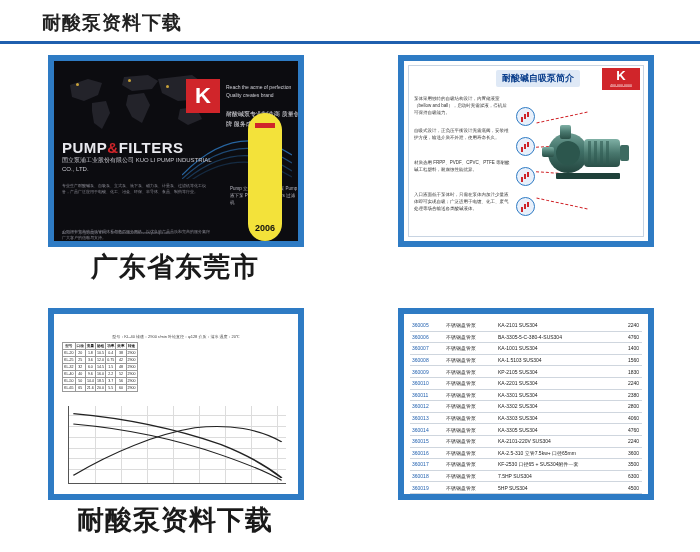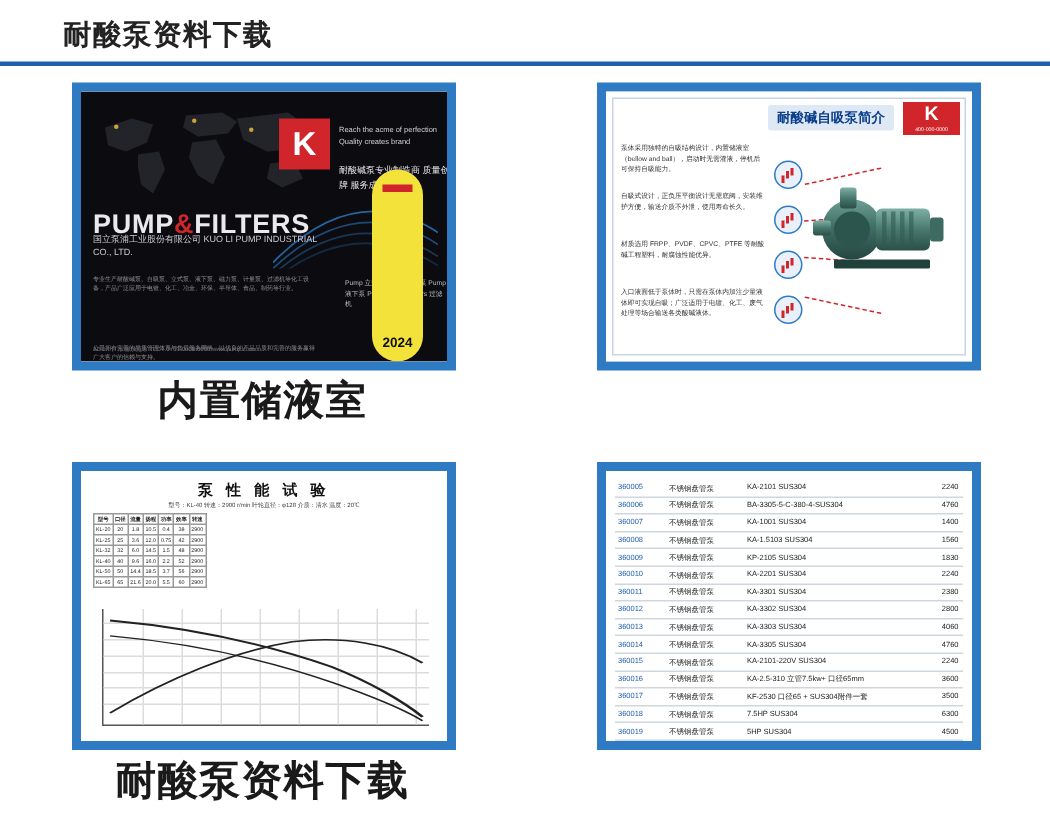--- a/index.html
+++ b/index.html
@@ -98,21 +98,21 @@
   }
   .t1 .dot {
     position: absolute;
     width: 3px; height: 3px;
     background: #c9a23a;
     border-radius: 50%;
   }
   .t1 .brand {
     position: absolute;
     left: 8px; top: 78px;
-    font-size: 18px;
+    font-size: 15px;
     font-weight: bold;
     color: #e9e9ee;
     letter-spacing: .5px;
   }
   .t1 .brand .red { color: #d0252a; }
   .t1 .cn-title {
     position: absolute;
     left: 8px; top: 95px;
     font-size: 6px;
     color: #c8c8cf;
@@ -207,21 +207,21 @@
   
   .t2 { background: #ffffff; position: relative; }
   .t2 .ppt-border {
     position: absolute;
     left: 4px; top: 4px;
     right: 4px; bottom: 4px;
     border: 1px solid #c8d4e2;
   }
   .t2 .ppt-title {
     position: absolute;
-    right: 52px; top: 9px;
+    right: 68px; top: 9px;
     font-size: 9px;
     font-weight: bold;
     color: #0b3f8c;
     background: #dfe9f6;
     padding: 2px 6px;
     border-radius: 2px;
   }
   .t2 .ppt-logo {
     position: absolute;
     right: 8px; top: 7px;
@@ -426,27 +426,27 @@
           <div class="blurb">专业生产耐酸碱泵、自吸泵、立式泵、液下泵、磁力泵、计量泵、过滤机等化工设备，产品广泛应用于电镀、化工、冶金、环保、半导体、食品、制药等行业。</div>
           <div class="blurb2">公司拥有完善的品质管理体系与售后服务网络，以优良的产品品质和完善的服务赢得广大客户的信赖与支持。</div>
           <div class="right-list">Pump 立式泵
 Pump 自吸泵
 Pump 液下泵
 Pump 磁力泵
 Filters 过滤机</div>
 
           <div class="pill">
             <div class="bar"></div>
-            <div class="yr">2024</div>
+            <div class="yr">2006</div>
           </div>
 
           <div class="footline">ADD：广东省东莞市  TEL：0769-0000-0000   www.pump.com</div>
         </div>
       </div>
-      <div class="caption">内置储液室</div>
+      <div class="caption">广东省东莞市</div>
     </div>
 
     <div class="cell c1">
       <div class="thumb-frame">
         <div class="thumb-inner t2">
           <div class="ppt-border"></div>
 
           <div class="ppt-title">耐酸碱自吸泵简介</div>
           <div class="ppt-logo">
             <span>K</span>
@@ -501,21 +501,20 @@
             <rect x="82" y="26" width="9" height="16" rx="2" fill="#3d6a61"></rect>
             <rect x="18" y="54" width="64" height="6" rx="1" fill="#1f413a"></rect>
           </svg>
         </div>
       </div>
     </div>
 
     <div class="cell c2">
       <div class="thumb-frame">
         <div class="thumb-inner t3">
-          <div class="ttl">泵 性 能 试 验</div>
           <div class="sub">型号：KL-40  转速：2900 r/min   叶轮直径：φ128   介质：清水  温度：20℃</div>
 
           <table class="tbl">
             <thead>
               <tr>
                 <th>型号</th>
                 <th>口径</th>
                 <th>流量</th>
                 <th>扬程</th>
                 <th>功率</th>

